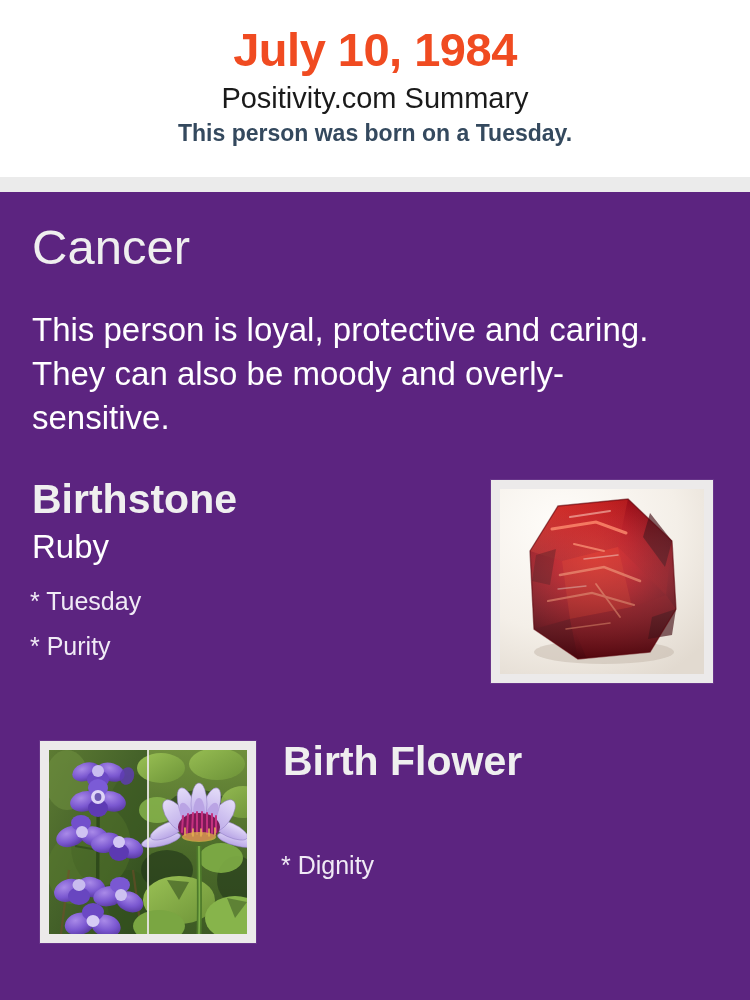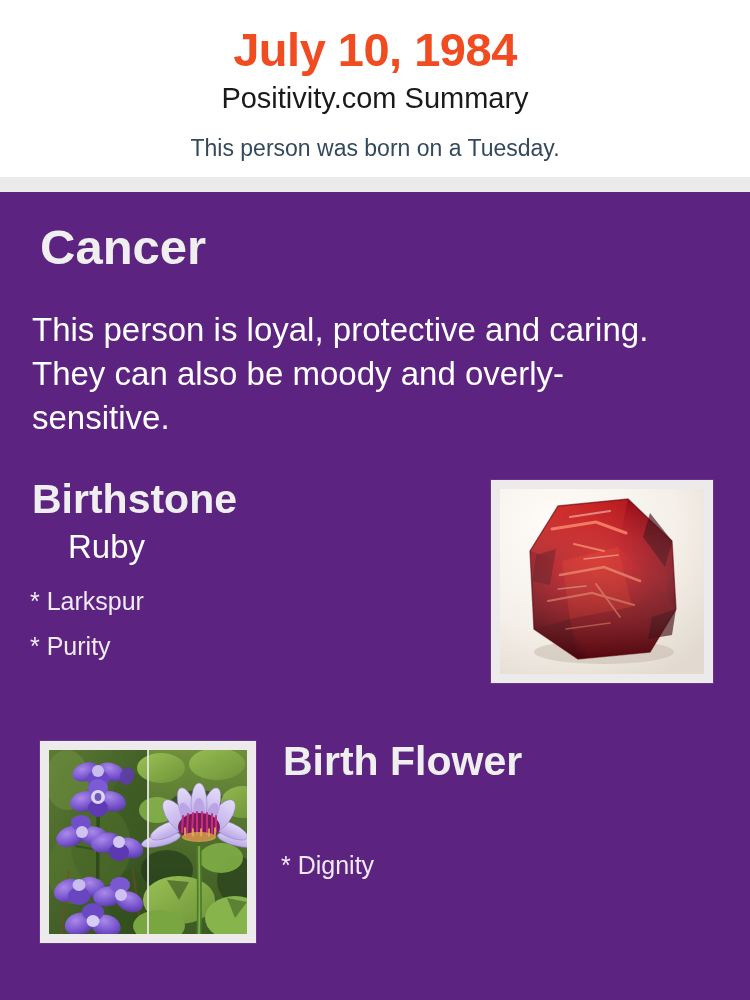--- a/index.html
+++ b/index.html
@@ -20,51 +20,51 @@
   .date-title {
     margin-top:26px;
     font-size:47px; font-weight:700; letter-spacing:-0.5px;
     color:#f04b21; line-height:1.04;
   }
   .site-summary {
     margin-top:8px;
     font-size:29px; font-weight:400; color:#1a1a1a; line-height:1.1;
   }
   .born-line {
-    margin-top:21px;
-    font-size:23px; font-weight:400; color:#34495e; line-height:1.1;
+    margin-top:6px;
+    font-size:23px; font-weight:700; color:#34495e; line-height:1.1;
   }
   .gray-band {
     position:absolute; left:0; top:177px; width:750px; height:15px;
     background:#ebebeb;
   }
 
   
   .body-purple {
     position:absolute; left:0; top:192px; width:750px; height:808px;
     background:#5c2480;
   }
 
   .zodiac-name {
     position:absolute; left:32px; top:31px;
-    font-size:49px; font-weight:700; color:#efefef; line-height:1;margin-left:8px;
+    font-size:49px; font-weight:400; color:#efefef; line-height:1;
   }
   .zodiac-desc {
     position:absolute; left:32px; top:116px; width:620px;
     font-size:33px; font-weight:400; color:#ffffff; line-height:1.33;
   }
 
   
   .stone-head {
     position:absolute; left:32px; top:287px;
     font-size:41px; font-weight:700; color:#efefef; line-height:1;
   }
   .stone-name {
     position:absolute; left:32px; top:338px;
-    font-size:33px; font-weight:400; color:#ffffff; line-height:1;margin-left:36px;
+    font-size:33px; font-weight:400; color:#ffffff; line-height:1;
   }
   .stone-traits {
     position:absolute; left:30px; top:387px; list-style:none;
   }
   .stone-traits li {
     font-size:25px; font-weight:400; color:#f0eaf5; line-height:1.8;
     white-space:nowrap;
   }
 
   
@@ -108,21 +108,21 @@
   <div class="gray-band"></div>
 
   <div class="body-purple">
 
     <div class="zodiac-name">Cancer</div>
     <div class="zodiac-desc">This person is loyal, protective and caring. They can also be moody and overly-sensitive.</div>
 
     <div class="stone-head">Birthstone</div>
     <div class="stone-name">Ruby</div>
     <ul class="stone-traits">
-      <li>* Larkspur</li>
+      <li>* Tuesday</li>
       <li>* Purity</li>
     </ul>
 
     <div class="flower-head">Birth Flower</div>
     <ul class="flower-traits">
       <li>* Dignity</li>
     </ul>
   </div>
 
   <div class="frame frame-ruby">

